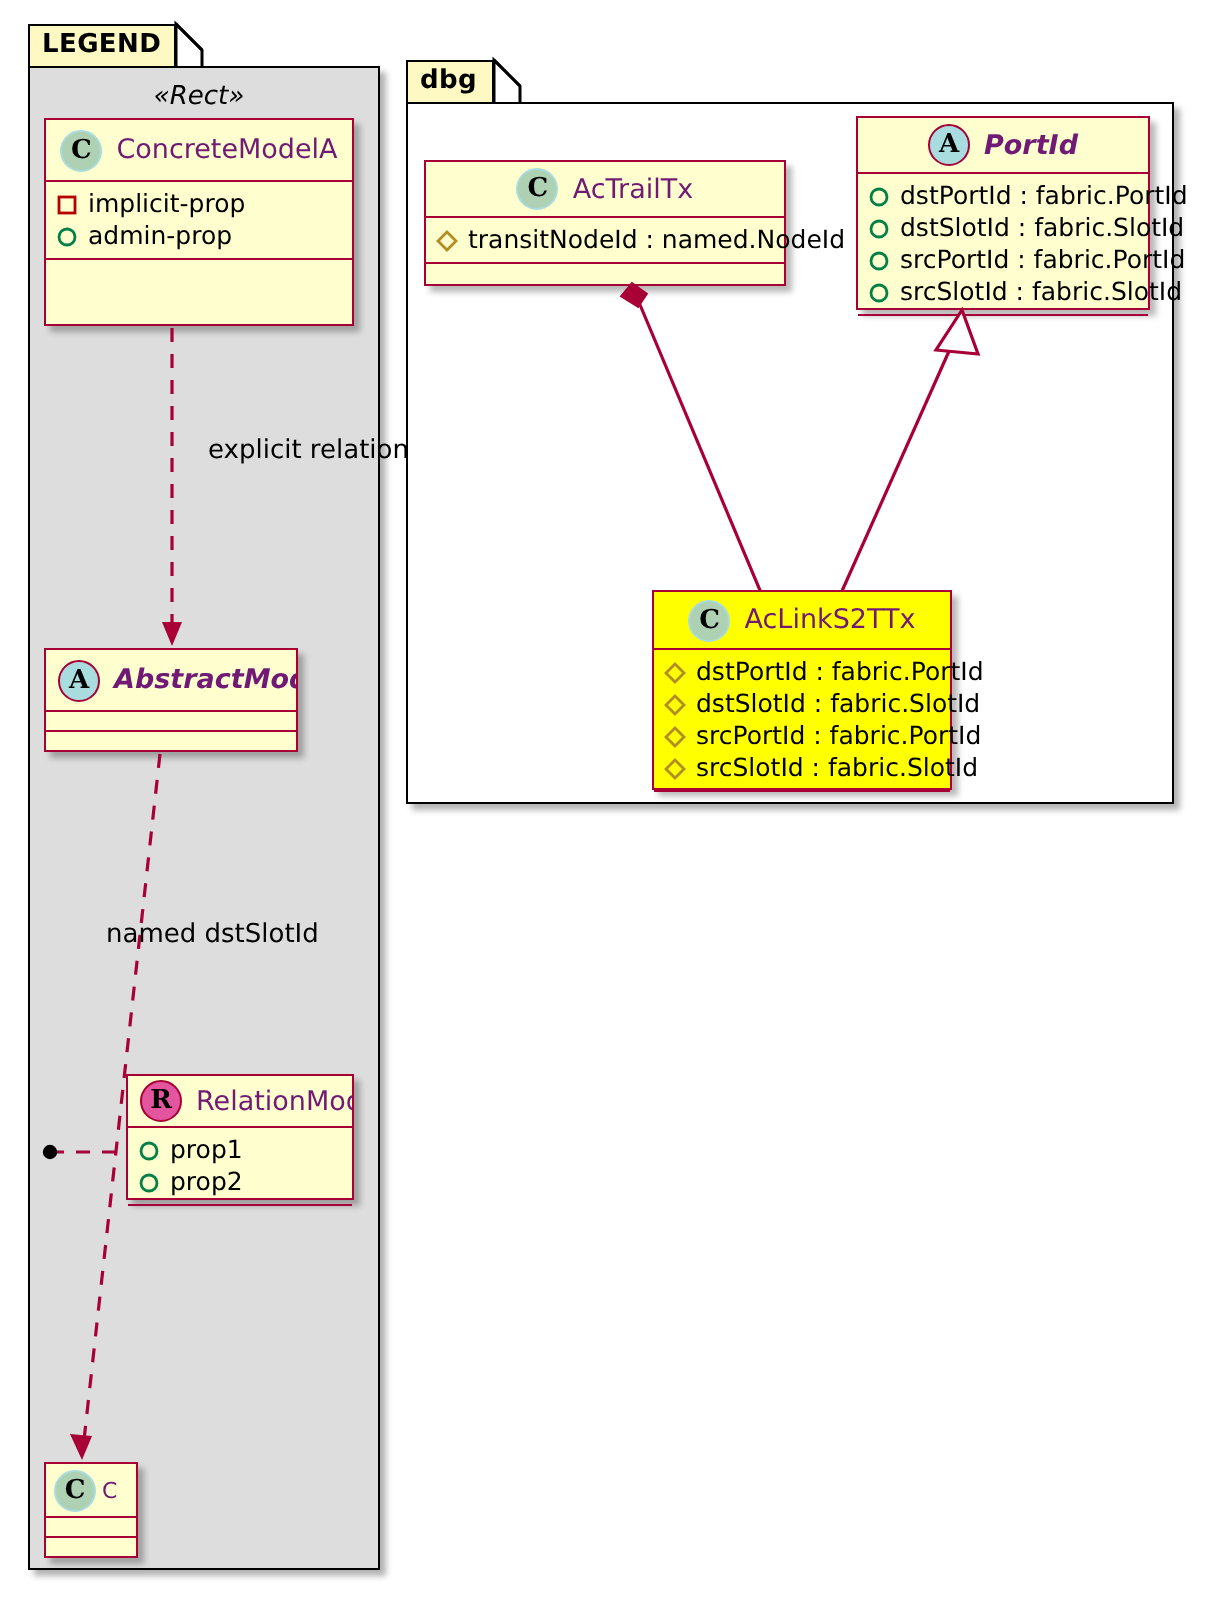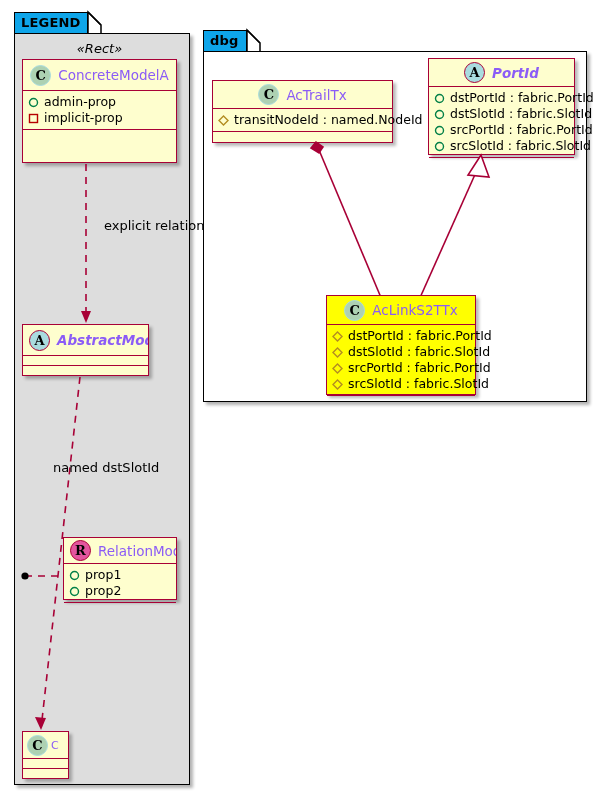--- a/index.html
+++ b/index.html
@@ -4,34 +4,34 @@
 <style>
   html,body{margin:0;padding:0;background:#fff;}
   body{width:603px;height:801px;position:relative;
        font-family:"DejaVu Sans","Liberation Sans",sans-serif;}
   #stage{position:absolute;left:0;top:0;width:603px;height:801px;overflow:hidden;}
 
   
   .pkg{position:absolute;box-sizing:border-box;background:#DDDDDD;
        border:1.5px solid #000;box-shadow:3px 3px 3px rgba(0,0,0,.30);}
   .pkg.white{background:#FFFFFF;}
-  .pkg-tab{position:absolute;box-sizing:border-box;background:#0ea5e9;
+  .pkg-tab{position:absolute;box-sizing:border-box;background:#fef9c3;
        border:1.5px solid #000;border-bottom:none;text-decoration:underline;}
   .pkg-tab .tab-label{position:absolute;left:6px;top:2px;font-weight:bold;
        font-size:13px;color:#000;letter-spacing:.2px;white-space:nowrap;}
 
   
   .cls{position:absolute;box-sizing:border-box;border:1.5px solid #A80036;
        background:#FEFECE;box-shadow:3px 3px 3px rgba(0,0,0,.28);}
   .cls.hl{background:#FFFF00;}
   .cls .hdr{position:relative;box-sizing:border-box;height:30px;
        border-bottom:1.5px solid #A80036;display:flex;align-items:center;
        justify-content:center;overflow:hidden;}
   .cls .hdr.left{justify-content:flex-start;padding-left:8px;}
-  .cls .title{font-size:13.5px;color:#8b5cf6;white-space:nowrap;}
+  .cls .title{font-size:13.5px;color:#701a75;white-space:nowrap;}
   .cls .title.ital{font-style:italic;font-weight:bold;}
   .badge{width:19px;height:19px;border-radius:50%;margin-right:7px;
        display:inline-flex;align-items:center;justify-content:center;
        font-size:13px;font-weight:bold;flex:0 0 auto;font-family:"DejaVu Serif",serif;}
   .badge.c{background:#ADD1B2;border:1.5px solid #A9DCDF;color:#000;}
   .badge.a{background:#A9DCDF;border:1.5px solid #A80036;color:#000;}
   .badge.r{background:#E3559E;border:1.5px solid #A80036;color:#000;}
   .cls .attrs{box-sizing:border-box;padding:3px 5px 3px 5px;
        border-bottom:1.5px solid #A80036;}
   .cls .attrs.empty{height:10px;padding:0;}
@@ -62,32 +62,32 @@
 
   <div class="cls" style="left:22px;top:59px;width:155px;height:104px;">
     <div class="hdr" style="height:31px;">
       <span class="badge c">C</span>
       <span class="title">ConcreteModelA</span>
     </div>
     <div class="attrs">
       <div class="attr">
         <span class="mk">
             <svg width="11" height="11">
+              <rect x="1.5" y="1.5" width="8" height="8" fill="none" stroke="#B60000" stroke-width="1.4"></rect>
+            </svg>
+          </span>
+        <span>implicit-prop</span>
+      </div>
+      <div class="attr">
+        <span class="mk">
+            <svg width="11" height="11">
               <circle cx="5.5" cy="5.5" r="4" fill="none" stroke="#038048" stroke-width="1.4"></circle>
             </svg>
           </span>
         <span>admin-prop</span>
-      </div>
-      <div class="attr">
-        <span class="mk">
-            <svg width="11" height="11">
-              <rect x="1.5" y="1.5" width="8" height="8" fill="none" stroke="#B60000" stroke-width="1.4"></rect>
-            </svg>
-          </span>
-        <span>implicit-prop</span>
       </div>
     </div>
     <div class="foot"></div>
   </div>
   <div class="lbl" style="left:22px;top:41px;width:155px;text-align:center;font-style:italic;">«Rect»</div>
 
   <div class="cls" style="left:22px;top:324px;width:127px;height:52px;">
     <div class="hdr left" style="height:31px;padding-left:6px;">
       <span class="badge a">A</span>
       <span class="title ital">AbstractModelB</span>

